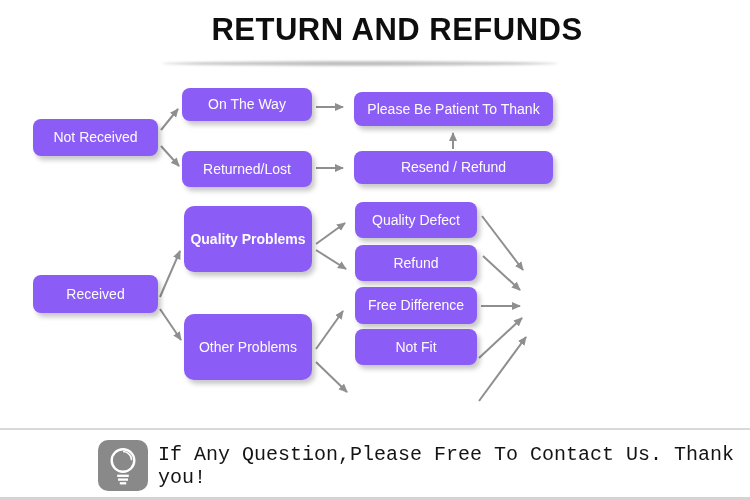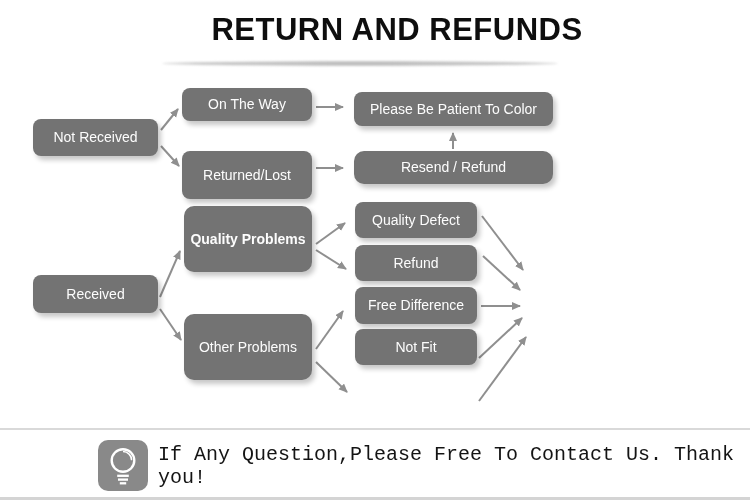--- a/index.html
+++ b/index.html
@@ -12,28 +12,28 @@
     font-size:31px;font-weight:bold;letter-spacing:.5px;color:#0e0e0e;padding-left:36px;
   }
   .title-underline{
     position:absolute;left:162px;top:61px;width:396px;height:5px;border-radius:50%;
     background:radial-gradient(ellipse at center,#b9b9b9 0%,#c7c7c7 55%,rgba(200,200,200,0) 98%);
     filter:blur(1px);
   }
   .arrows{position:absolute;left:0;top:0;}
   .node{
     position:absolute;display:flex;align-items:center;justify-content:center;
-    background:#737373;color:#fdfdfd;font-size:14px;border-radius:8px;
+    background:#8b5cf6;color:#fdfdfd;font-size:14px;border-radius:8px;
     box-shadow:3px 4px 5px rgba(0,0,0,.22);text-align:center;line-height:1.15;
   }
   .nr  {left:33px;  top:119px; width:125px; height:37px;}
   .otw {left:182px; top:88px;  width:130px; height:33px;}
-  .rl  {left:182px; top:151px; width:130px; height:48px;}
+  .rl  {left:182px; top:151px; width:130px; height:36px;}
   .pat {left:354px; top:92px;  width:199px; height:34px;}
-  .rr  {left:354px; top:151px; width:199px; height:33px;border-radius:10px;}
+  .rr  {left:354px; top:151px; width:199px; height:33px;}
   .rec {left:33px;  top:275px; width:125px; height:38px;}
   .qp  {left:184px; top:206px; width:128px; height:66px; border-radius:10px;font-weight:bold;}
   .op  {left:184px; top:314px; width:128px; height:66px; border-radius:10px;}
   .qd  {left:355px; top:202px; width:122px; height:36px;text-align:right;}
   .dmg {left:355px; top:245px; width:122px; height:36px;}
   .cd  {left:355px; top:287px; width:122px; height:37px;}
   .nf  {left:355px; top:329px; width:122px; height:36px;}
   .wd  {left:355px; top:373px; width:122px; height:37px;}
   .rrd {left:533px; top:290px; width:200px; height:37px;}
   .footer-divider{position:absolute;left:0;top:428px;width:750px;height:2px;background:#d9d9d9;}
@@ -74,21 +74,21 @@
       <line x1="483" y1="256" x2="520" y2="290" marker-end="url(#ah)"></line>
       <line x1="481" y1="306" x2="520" y2="306" marker-end="url(#ah)"></line>
       <line x1="479" y1="358" x2="522" y2="318" marker-end="url(#ah)"></line>
       <line x1="479" y1="401" x2="526" y2="337" marker-end="url(#ah)"></line>
     </g>
   </svg>
 
   <div class="node nr">Not Received</div>
   <div class="node otw">On The Way</div>
   <div class="node rl">Returned/Lost</div>
-  <div class="node pat">Please Be Patient To Color</div>
+  <div class="node pat">Please Be Patient To Thank</div>
   <div class="node rr">Resend / Refund</div>
   <div class="node rec">Received</div>
   <div class="node qp">Quality Problems</div>
   <div class="node op">Other Problems</div>
   <div class="node qd">Quality Defect</div>
   <div class="node dmg">Refund</div>
   <div class="node cd">Free Difference</div>
   <div class="node nf">Not Fit</div>
 
   <div class="footer-divider"></div>

